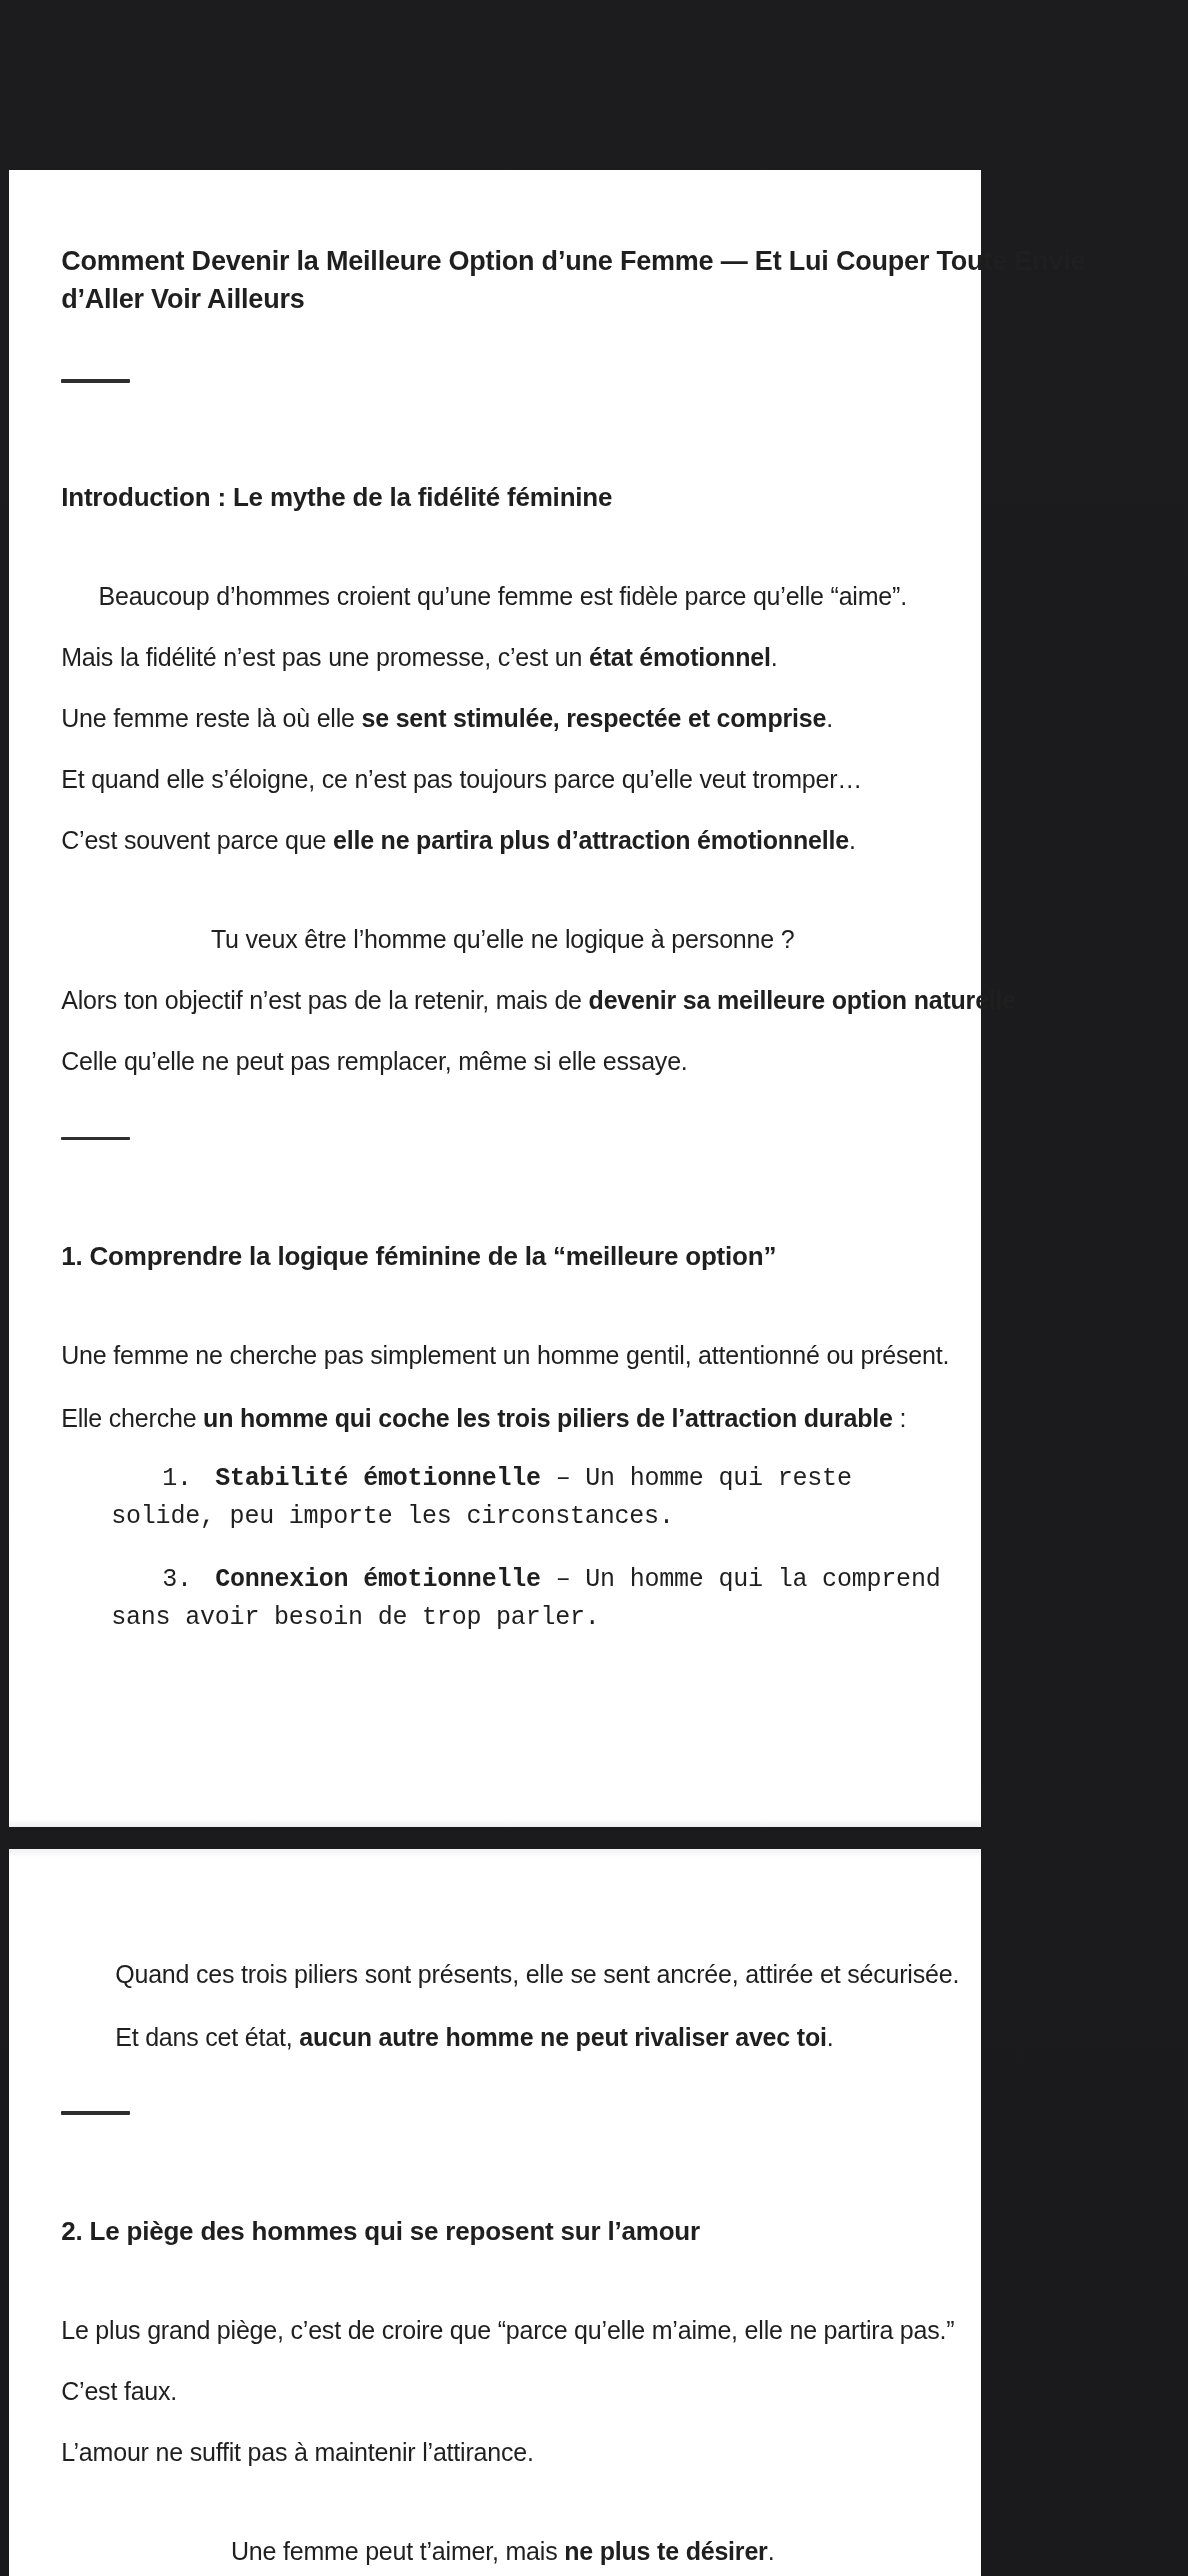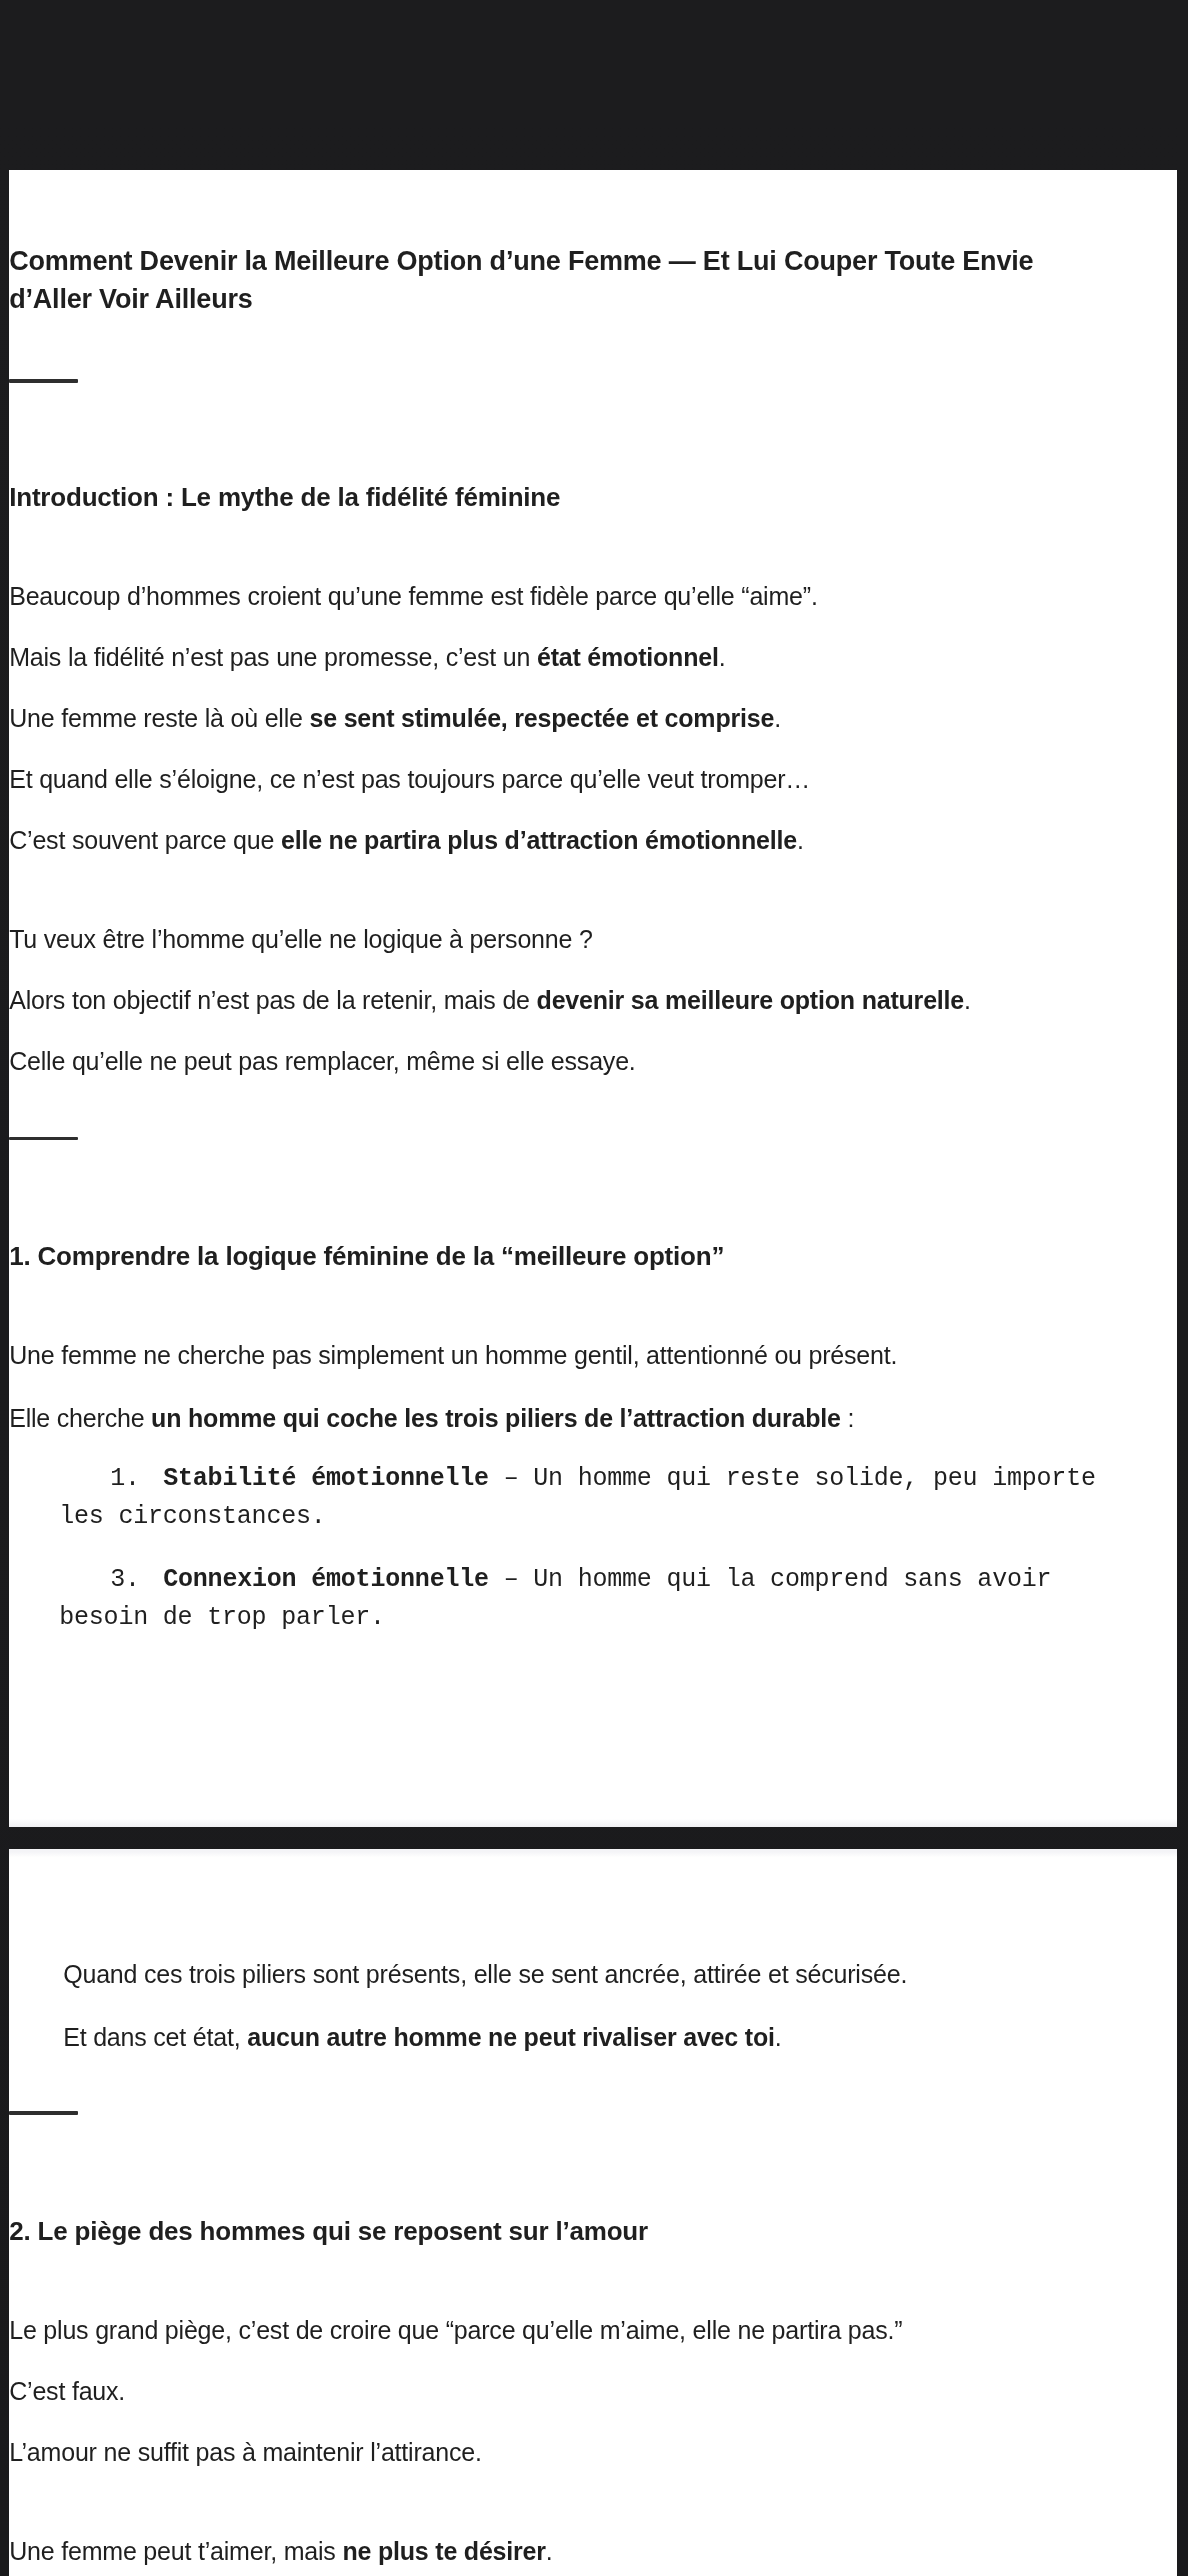--- a/index.html
+++ b/index.html
@@ -16,23 +16,24 @@
     color: #1f1f1f;
   }
   .viewer {
     position: absolute;
     inset: 0;
     background: linear-gradient(#1c1c1e 0 111px, #1a1a1c 100%);
   }
   .page {
     position: absolute;
     left: 9.2px;
-    width: 1168px;
+    width: 972px;
     background: #ffffff;
     box-sizing: border-box;
+    padding-left: 52px;
     padding-right: 37px;
   }
   .page-1 {
     top: 170px;
     height: 1657px;
     padding-top: 72px;
     background: linear-gradient(#ffffff 0 calc(100% - 8.3px), #f0f0f3 100%);
   }
   .page-2 {
     top: 1849px;
@@ -69,21 +70,21 @@
     border: none;
     margin: 0;
     width: 69px;
     height: 3.7px;
     background: #2e2e2e;
     border-radius: 0.9px;
   }
   
   .mt-line   { margin-top: 23px; }  
   .mt-line27 { margin-top: 25px; }
-  .mt-gap    { margin-top: 61px; }  
+  .mt-gap    { margin-top: 61px; text-align: center; }  
   .mt-hr1    { margin-top: 61px; }
   .mt-hr2    { margin-top: 57px; }
   .mt-hr3    { margin-top: 55px; }
   .mt-after-hr { margin-top: 95px; }
   .mt-after-hr2 { margin-top: 97px; }
   
   .list-item {
     margin: 0;
     font-size: 25px;
     line-height: 38px;

